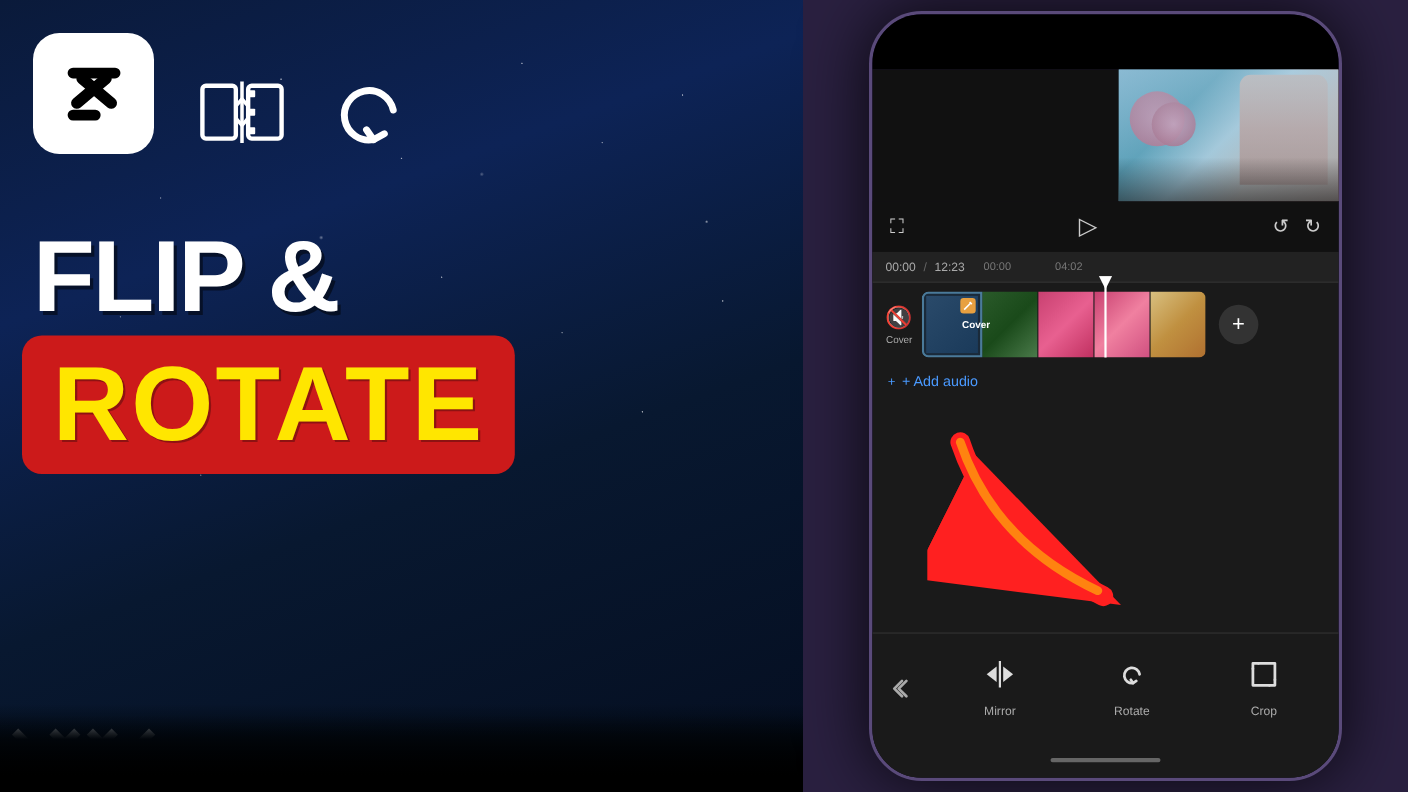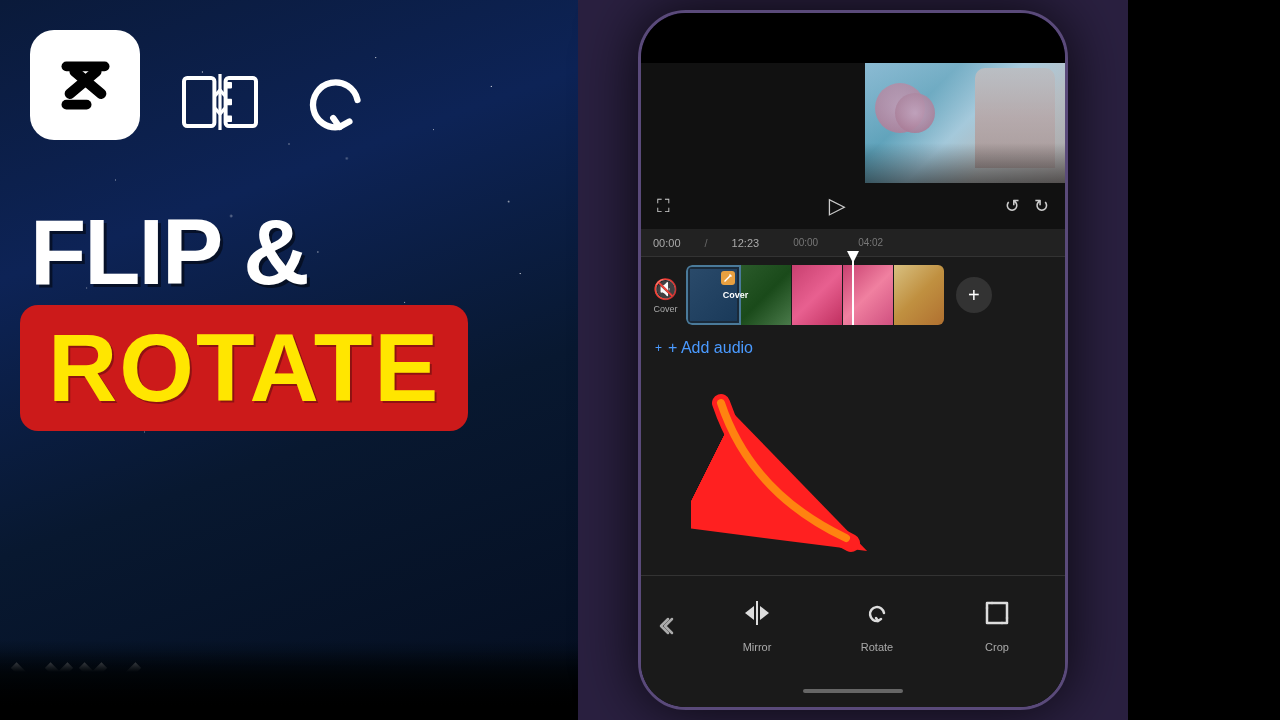--- a/index.html
+++ b/index.html
@@ -13,21 +13,21 @@
 
     .container {
       width: 1280px;
       height: 720px;
       display: flex;
       position: relative;
     }
 
     
     .left-panel {
-      width: 578px;
+      width: 730px;
       height: 720px;
       position: relative;
       background: linear-gradient(160deg, #0a1a3a 0%, #0d2356 30%, #081830 60%, #050e20 100%);
       overflow: hidden;
     }
 
     
     .stars {
       position: absolute;
       inset: 0;
@@ -272,21 +272,21 @@
     }
 
     .time-ruler {
       height: 28px;
       background: #222;
       display: flex;
       align-items: center;
       padding: 0 12px;
       font-size: 11px;
       color: #aaa;
-      gap: 24px;
+      gap: 7px;
       border-bottom: 1px solid #333;
     }
 
     .time-separator {
       color: #666;
     }
 
     .time-ruler-track {
       flex: 1;
       display: flex;
@@ -678,21 +678,21 @@
                 </div>
               </div>
             </div>
 
             <div class="add-clip-btn">+</div>
 
           </div>
 
           <div class="add-audio-btn">
             <span style="color:#4a9aff;">+</span>
-            <span style="color:#4a9aff;font-size:16px;">+ Add audio</span>
+            <span style="color:#4a9aff;font-size:13px;">+ Add audio</span>
           </div>
 
         </div>
 
         <div class="bottom-toolbar">
 
           <div class="back-btn">
             <svg width="22" height="22" viewBox="0 0 22 22">
               <polyline points="14,4 7,11 14,18" fill="none" stroke="#aaa" stroke-width="2.5" stroke-linecap="round" stroke-linejoin="round"></polyline>
               <polyline points="10,4 3,11 10,18" fill="none" stroke="#aaa" stroke-width="2.5" stroke-linecap="round" stroke-linejoin="round"></polyline>

